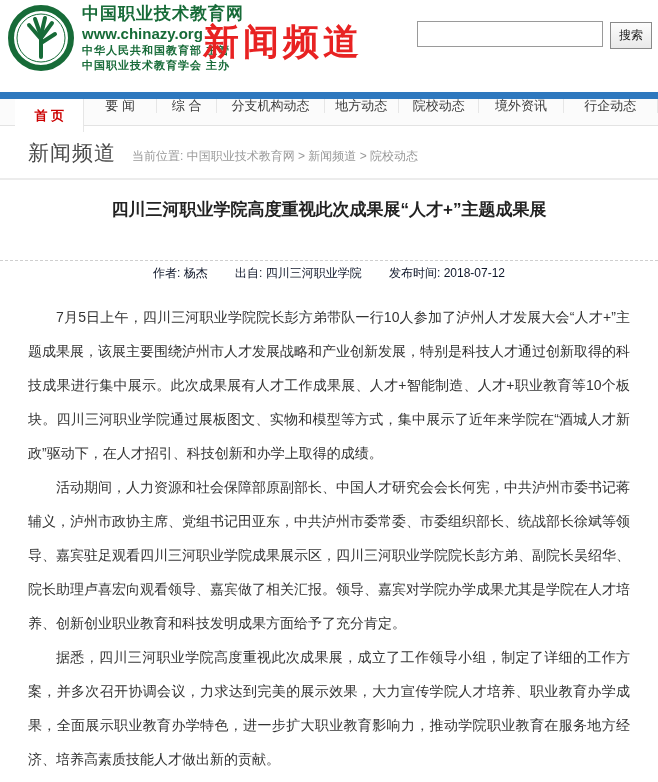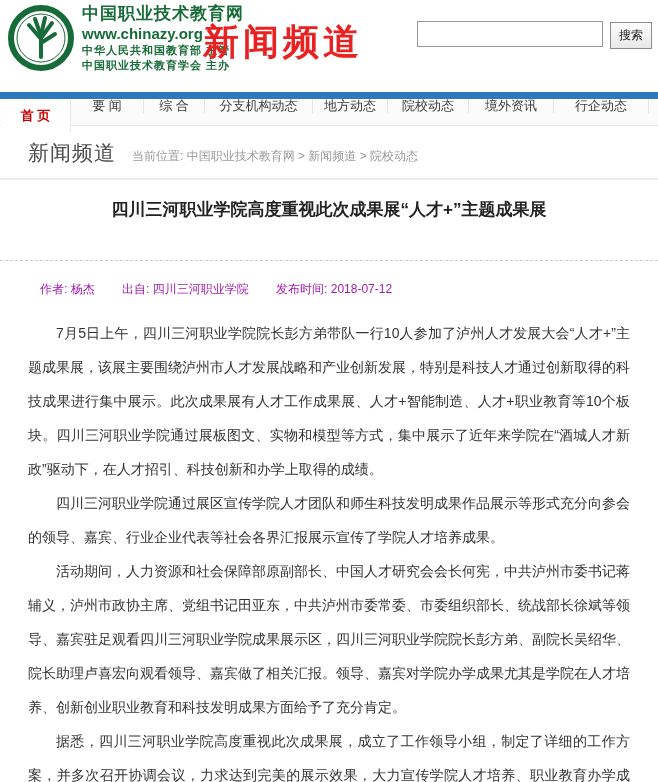--- a/index.html
+++ b/index.html
@@ -29,21 +29,21 @@
     position:absolute; left:610px; top:22px; width:42px; height:27px;
     border:1px solid #8a8a8a; background:linear-gradient(#fdfdfd,#e9e9e9);
     font-size:12px; color:#222; cursor:pointer;
     font-family:"Liberation Sans","DejaVu Sans",sans-serif;
   }
 
   
   .blue-bar { height:7px; background:#2e78be; }
   .nav {
     display:flex; height:27px; background:#fbfbfb;
-    border-bottom:1px solid #e3e3e3; padding-left:1px; overflow:visible;
+    border-bottom:1px solid #e3e3e3; padding-left:15px; overflow:visible;
   }
   .tab {
     height:14px; display:flex; align-items:center; justify-content:center;
     font-size:13px; color:#3c3c3c; border-right:1px solid #e6e6e6;
     cursor:pointer; white-space:nowrap;
   }
   .tab:nth-child(1){ width:70px; }
   .tab:nth-child(2){ width:73px; }
   .tab:nth-child(3){ width:61px; }
   .tab:nth-child(4){ width:108px;text-align:center; }
@@ -67,21 +67,21 @@
   
   .article { padding:0 28px; }
   .article-title {
     margin-top:18px; text-align:center;
     font-size:17px; font-weight:bold; color:#222; line-height:24px;
   }
   .dotted-divider {
     border-top:1px dashed #cfcfcf; margin:38px -28px 0 -28px;
   }
   .article-meta {
-    margin-top:20px; font-size:12px; color:#a21caf;
+    margin-top:4px; text-align:center; font-size:12px; color:#0f172a;
   }
   .article-meta .grp { margin:0 12px; white-space:nowrap; }
   .article-body { margin-top:18px; }
   .article-body p {
     font-size:14px; color:#333; line-height:34px;
     text-indent:2em; text-align:justify; margin:0;
   }
 </style>
 </head>
 <body>
@@ -134,18 +134,17 @@
 <div class="article">
   <div class="article-title">四川三河职业学院高度重视此次成果展“人才+”主题成果展</div>
   <div class="dotted-divider"></div>
   <div class="article-meta">
     <span class="grp"><span>作者: </span><span>杨杰</span></span>
     <span class="grp"><span>出自: </span><span>四川三河职业学院</span></span>
     <span class="grp"><span>发布时间: </span><span>2018-07-12</span></span>
   </div>
   <div class="article-body">
     <p>7月5日上午，四川三河职业学院院长彭方弟带队一行10人参加了泸州人才发展大会“人才+”主题成果展，该展主要围绕泸州市人才发展战略和产业创新发展，特别是科技人才通过创新取得的科技成果进行集中展示。此次成果展有人才工作成果展、人才+智能制造、人才+职业教育等10个板块。四川三河职业学院通过展板图文、实物和模型等方式，集中展示了近年来学院在“酒城人才新政”驱动下，在人才招引、科技创新和办学上取得的成绩。</p>
-    <p>四川三河职业学院通过展区宣传学院人才团队和师生科技发明成果作品展示等形式充分向参会的领导、嘉宾、行业企业代表等社会各界汇报展示宣传了学院人才培养成果。</p>
     <p>活动期间，人力资源和社会保障部原副部长、中国人才研究会会长何宪，中共泸州市委书记蒋辅义，泸州市政协主席、党组书记田亚东，中共泸州市委常委、市委组织部长、统战部长徐斌等领导、嘉宾驻足观看四川三河职业学院成果展示区，四川三河职业学院院长彭方弟、副院长吴绍华、院长助理卢喜宏向观看领导、嘉宾做了相关汇报。领导、嘉宾对学院办学成果尤其是学院在人才培养、创新创业职业教育和科技发明成果方面给予了充分肯定。</p>
     <p>据悉，四川三河职业学院高度重视此次成果展，成立了工作领导小组，制定了详细的工作方案，并多次召开协调会议，力求达到完美的展示效果，大力宣传学院人才培养、职业教育办学成果，全面展示职业教育办学特色，进一步扩大职业教育影响力，推动学院职业教育在服务地方经济、培养高素质技能人才做出新的贡献。</p>
   </div>
 
 </div>
 
 </body></html>

